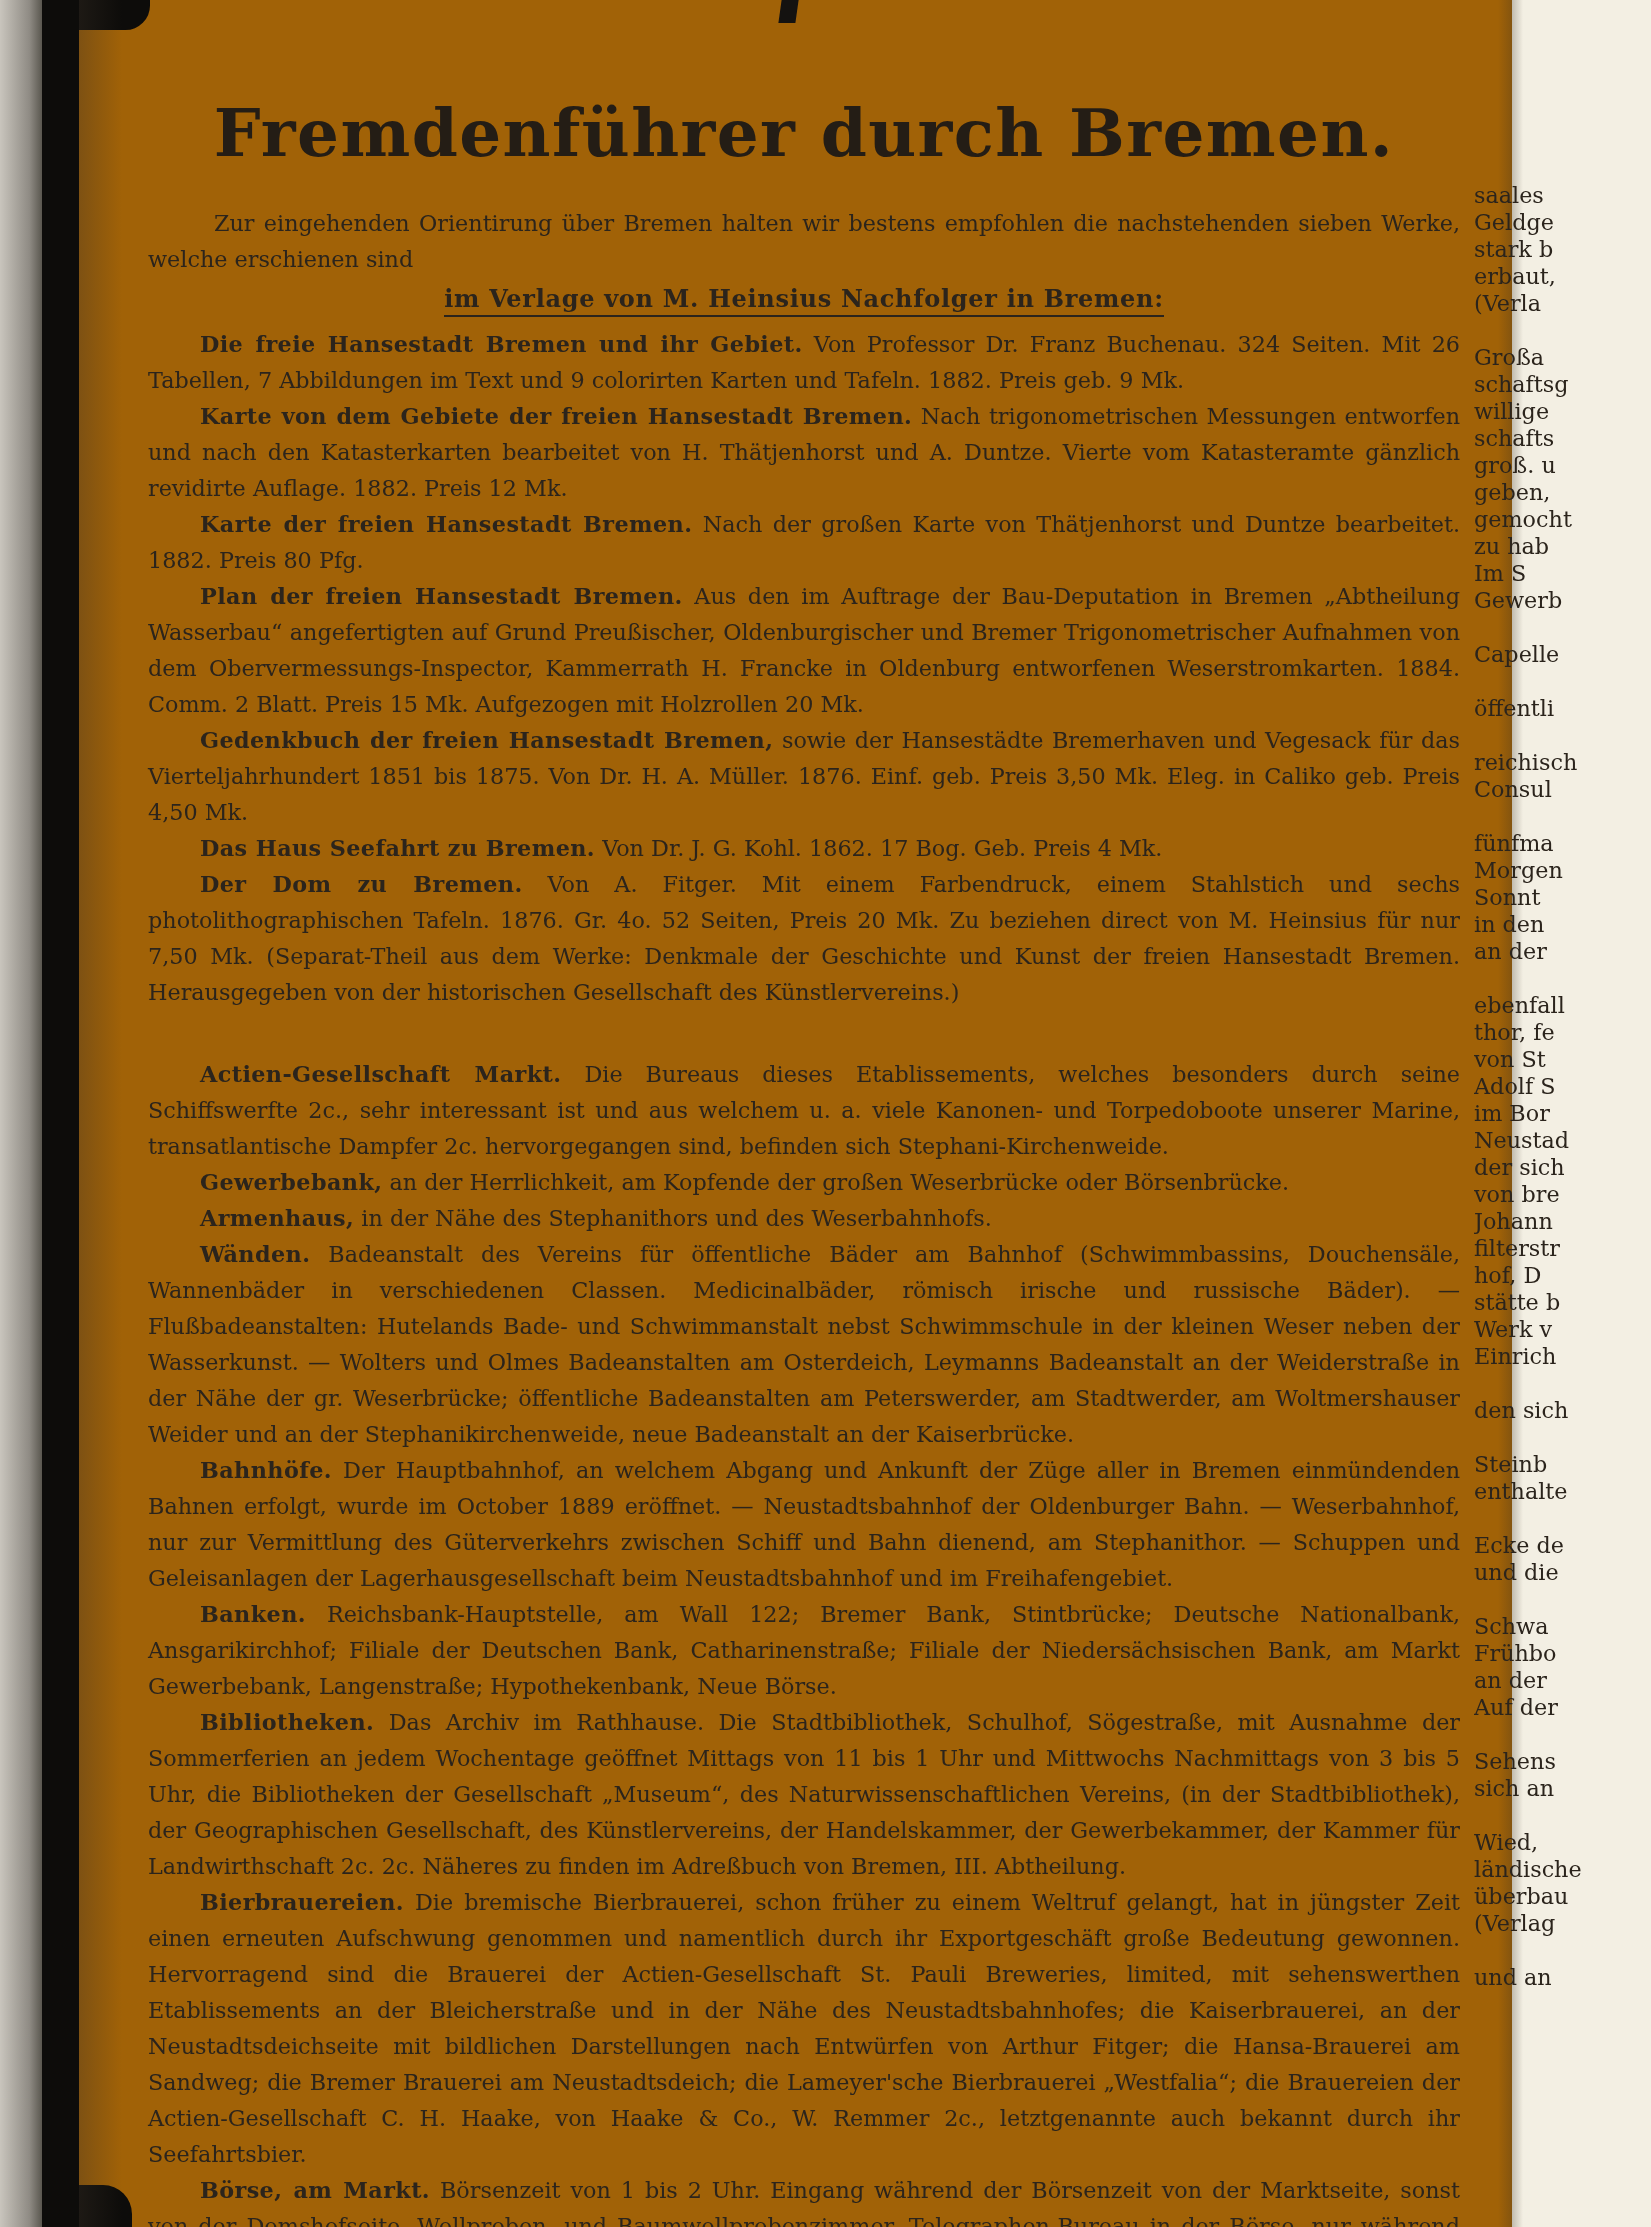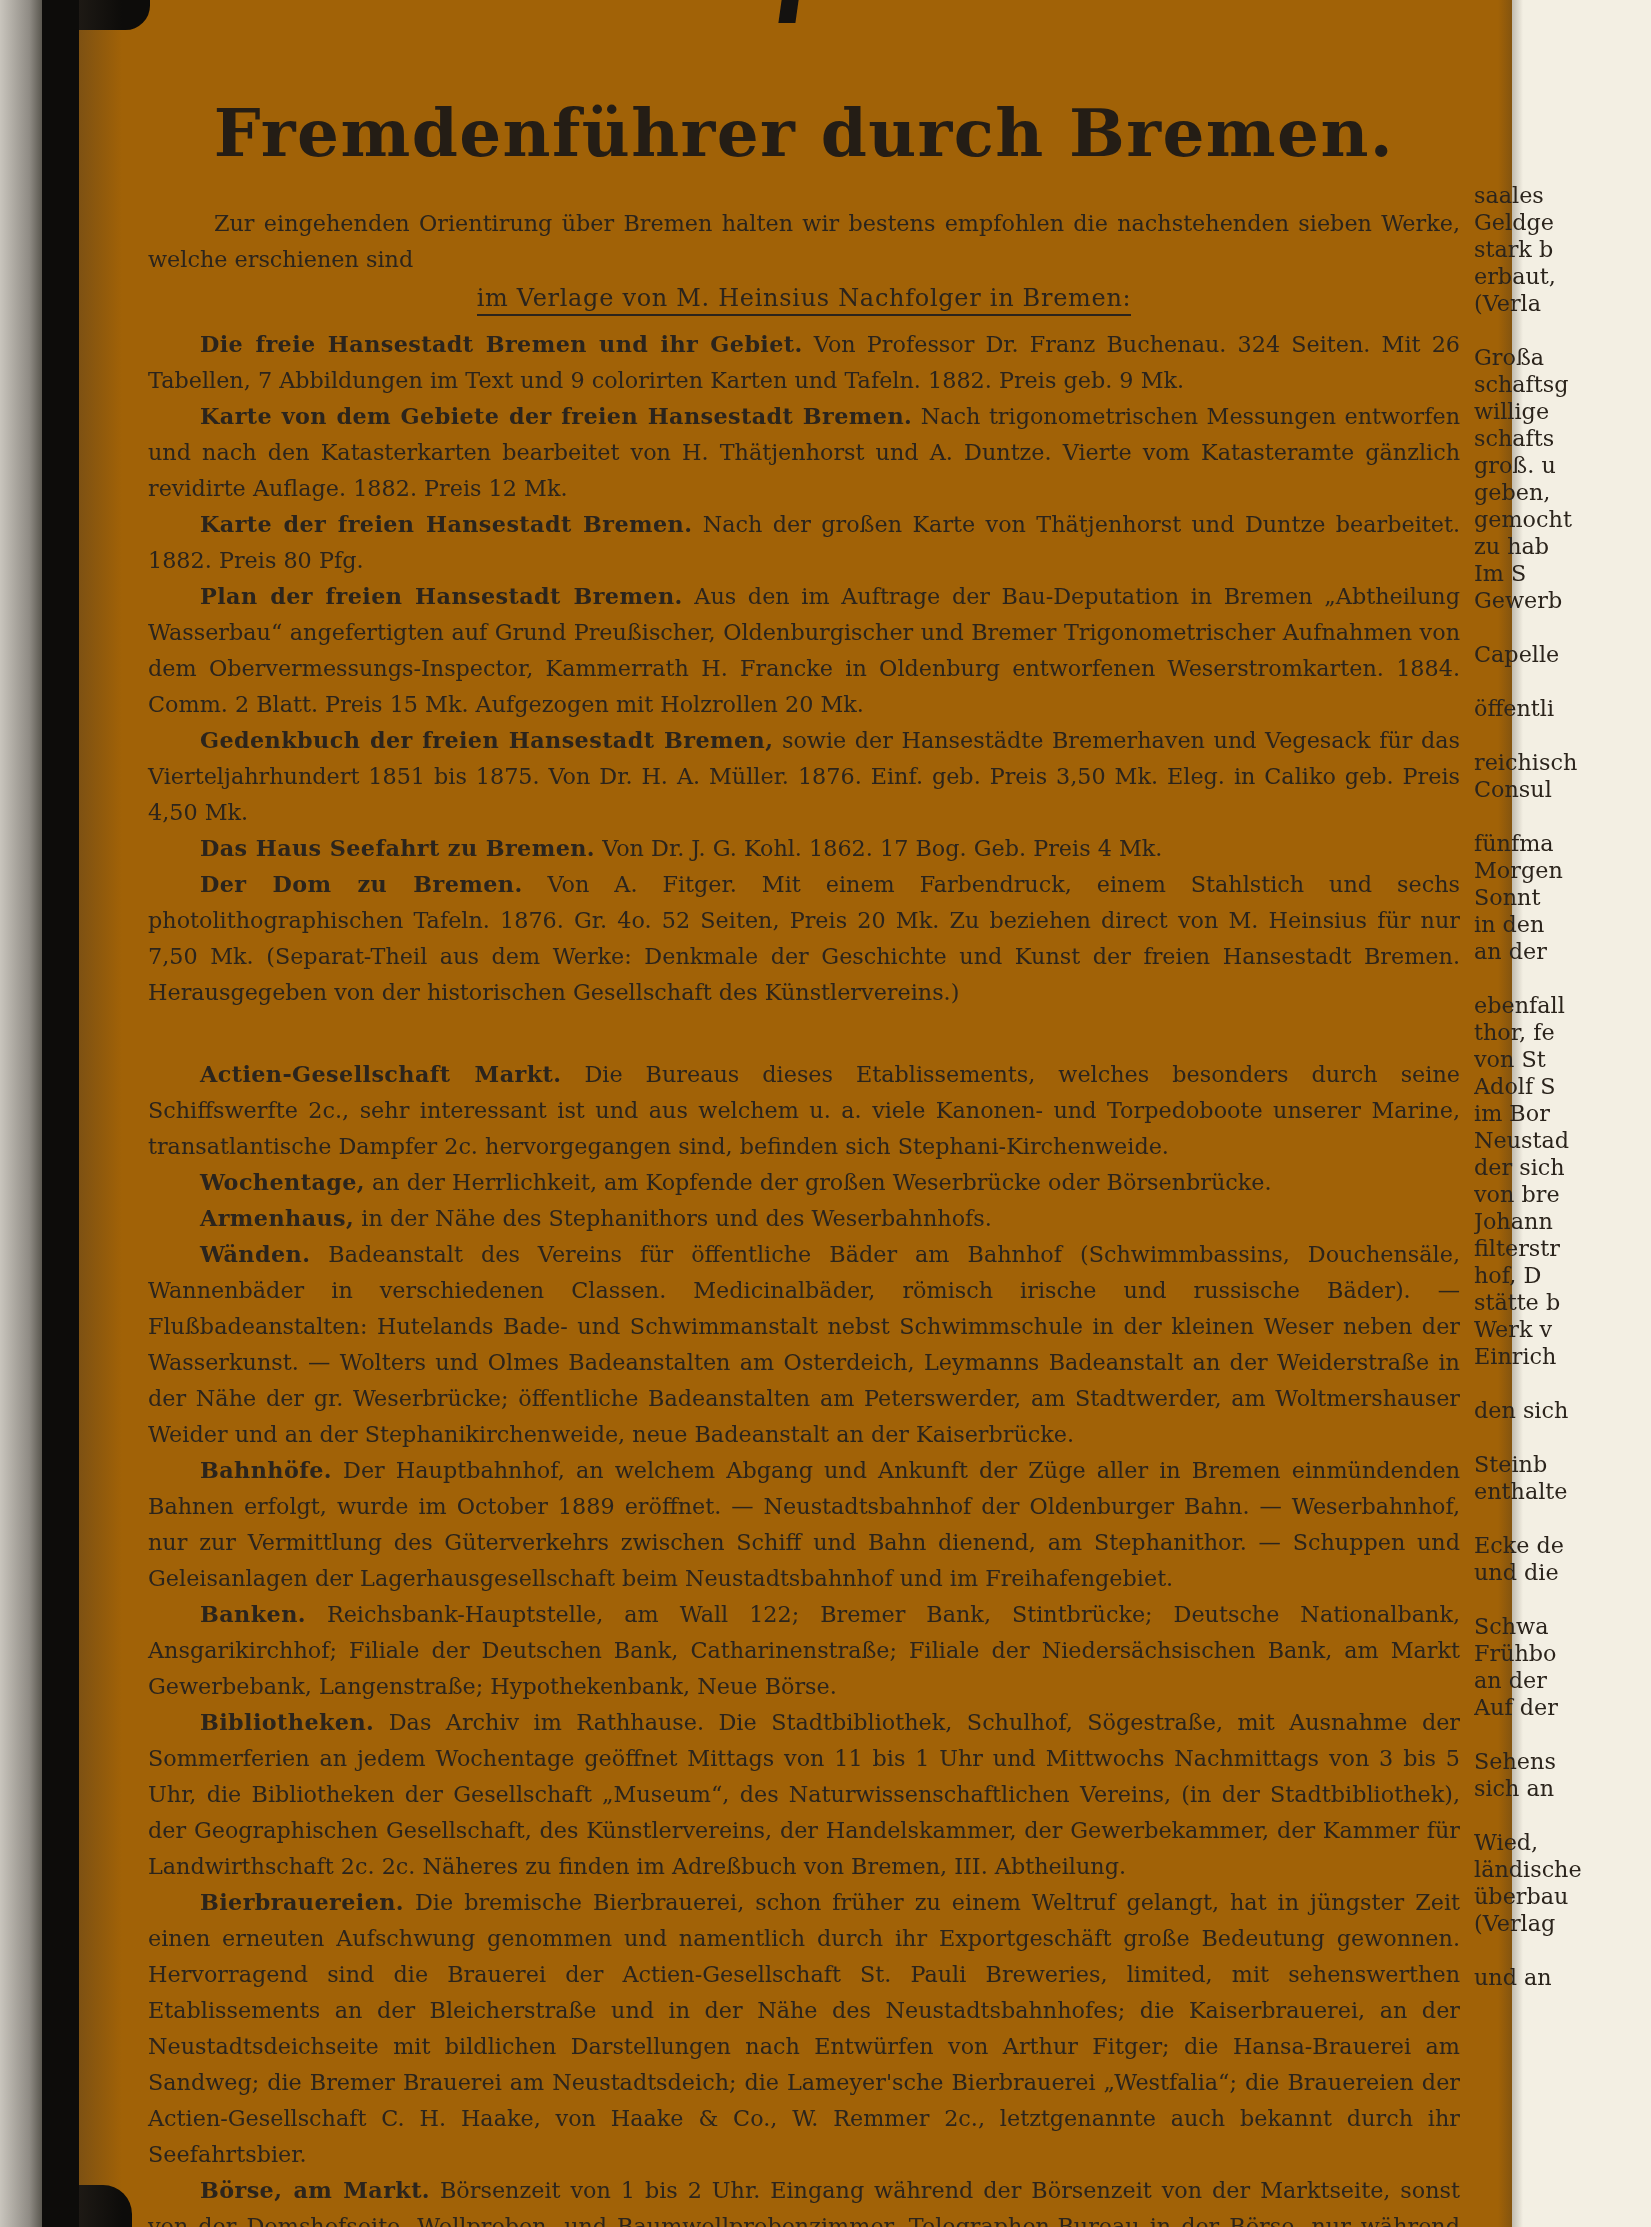--- a/index.html
+++ b/index.html
@@ -67,21 +67,21 @@
     line-height: 36px;
     text-align: justify;
     text-indent: 52px;
   }
   .para.no-indent { text-indent: 66px; }
   .para b { font-weight: bold; letter-spacing: 0.4px; }
   .publisher {
     text-align: center;
     font-size: 24px;
     line-height: 29px;
-    font-weight: normal;
+    font-weight: bold;
     margin: 7.2px 0 13px 0;
     text-indent: 0;
   }
   .publisher .u {
     border-bottom: 2.2px solid #2b241c;
     padding-bottom: 1.4px;
     letter-spacing: 0.7px;
   }
   .directory-block { margin-top: 46px; }
   
@@ -146,21 +146,21 @@
         <span>Von A. Fitger. Mit einem Farbendruck, einem Stahlstich und sechs photolithographischen Tafeln. 1876. Gr. 4o. 52 Seiten, Preis 20 Mk. Zu beziehen direct von M. Heinsius für nur 7,50 Mk. (Separat-Theil aus dem Werke: Denkmale der Geschichte und Kunst der freien Hansestadt Bremen. Herausgegeben von der historischen Gesellschaft des Künstlervereins.)</span>
       </p>
     </div>
 
     <div class="directory-block">
       <p class="para">
         <b>Actien-Gesellschaft Markt.</b>
         <span>Die Bureaus dieses Etablissements, welches besonders durch seine Schiffswerfte 2c., sehr interessant ist und aus welchem u. a. viele Kanonen- und Torpedoboote unserer Marine, transatlantische Dampfer 2c. hervorgegangen sind, befinden sich Stephani-Kirchenweide.</span>
       </p>
       <p class="para">
-        <b>Wochentage,</b>
+        <b>Gewerbebank,</b>
         <span>an der Herrlichkeit, am Kopfende der großen Weserbrücke oder Börsenbrücke.</span>
       </p>
       <p class="para">
         <b>Armenhaus,</b>
         <span>in der Nähe des Stephanithors und des Weserbahnhofs.</span>
       </p>
       <p class="para">
         <b>Wänden.</b>
         <span>Badeanstalt des Vereins für öffentliche Bäder am Bahnhof (Schwimmbassins, Douchensäle, Wannenbäder in verschiedenen Classen. Medicinalbäder, römisch irische und russische Bäder). — Flußbadeanstalten: Hutelands Bade- und Schwimmanstalt nebst Schwimmschule in der kleinen Weser neben der Wasserkunst. — Wolters und Olmes Badeanstalten am Osterdeich, Leymanns Badeanstalt an der Weiderstraße in der Nähe der gr. Weserbrücke; öffentliche Badeanstalten am Peterswerder, am Stadtwerder, am Woltmershauser Weider und an der Stephanikirchenweide, neue Badeanstalt an der Kaiserbrücke.</span>
       </p>

